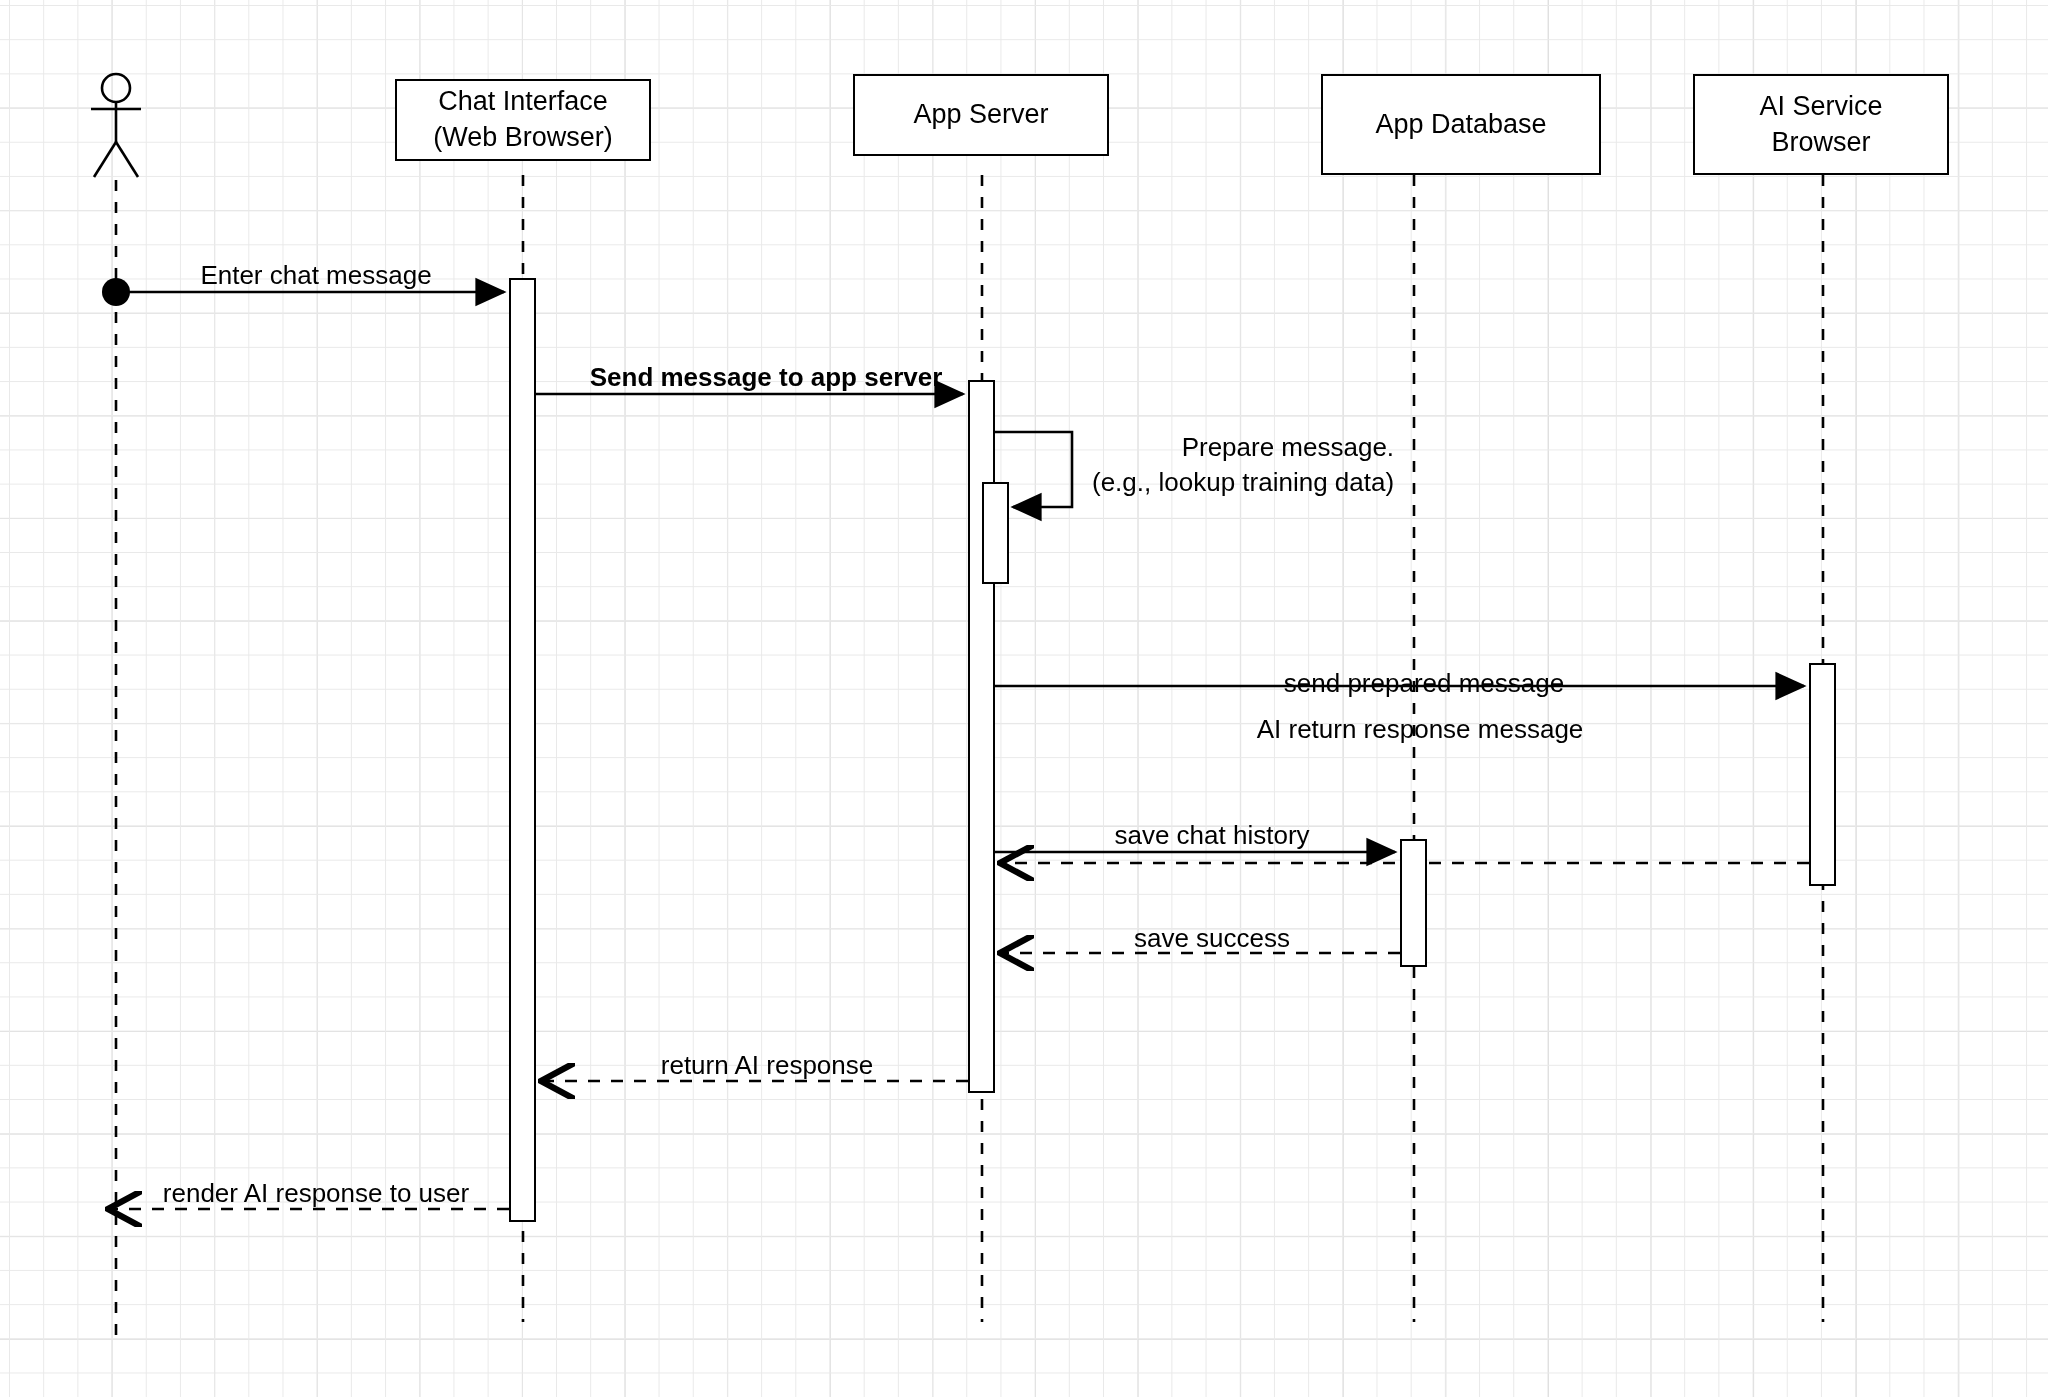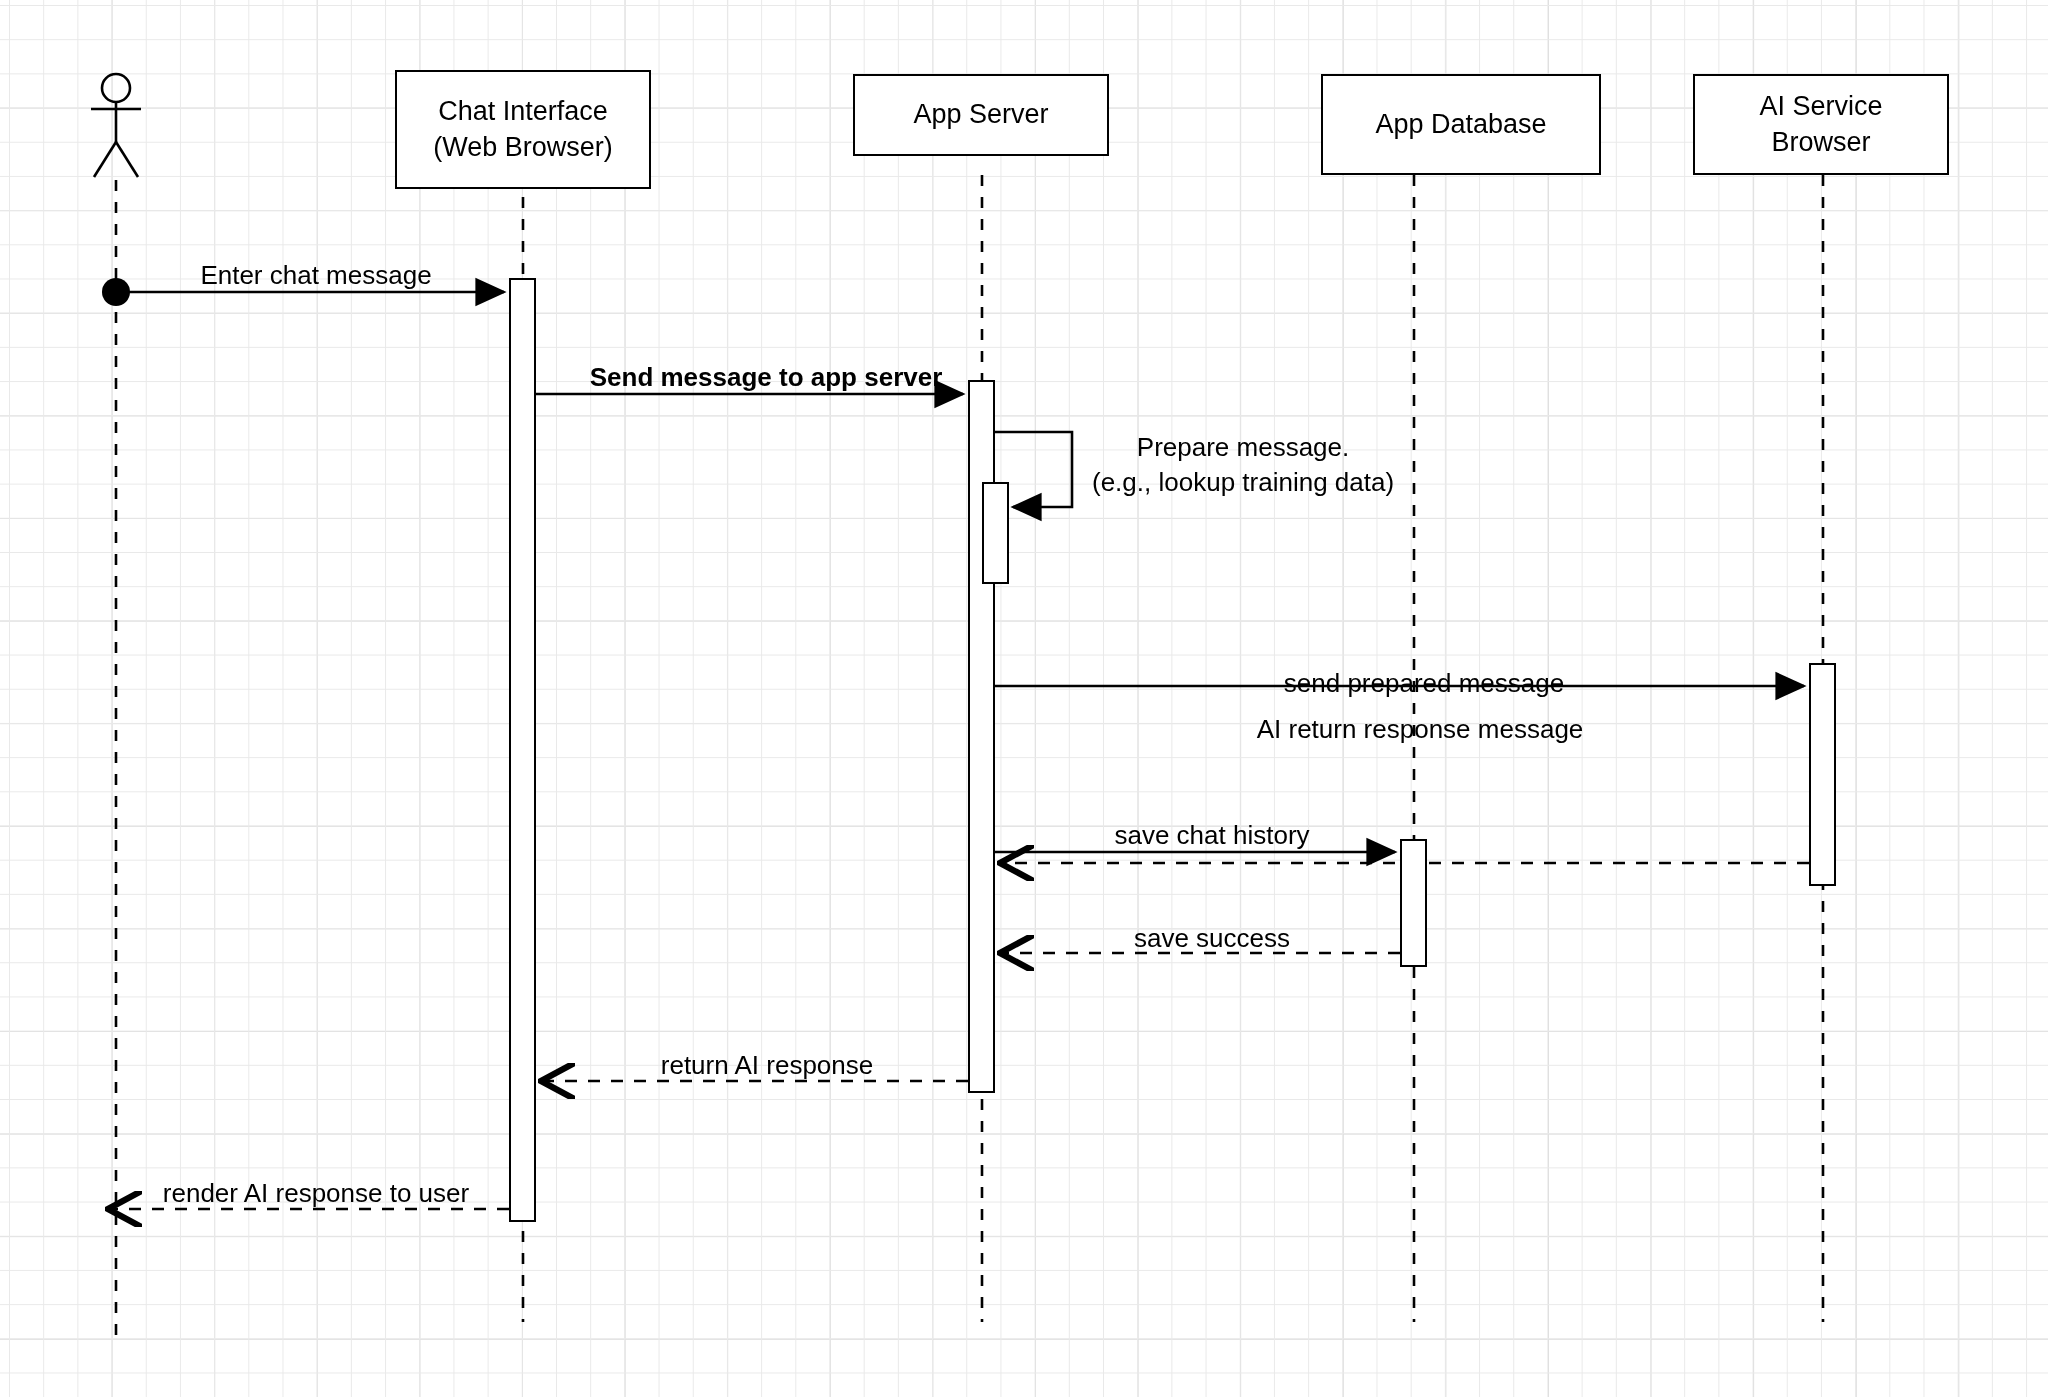--- a/index.html
+++ b/index.html
@@ -50,21 +50,21 @@
     white-space: pre-line;
   }
   .msg-label {
     position: absolute;
     font-size: 26px;
     color: #000000;
     white-space: pre-line;
     line-height: 1.34;
   }
   .msg-label.center { transform: translateX(-50%); text-align: center; }
-  .msg-label.left { text-align: center; }
+  .msg-label.left { text-align: right; }
   .activation {
     position: absolute;
     box-sizing: border-box;
     background: #ffffff;
     border: 2.5px solid #000000;
   }
 </style>
 </head>
 <body>
 
@@ -114,21 +114,21 @@
 
     <line x1="509" y1="1209" x2="108" y2="1209" stroke="#000" stroke-width="2.6" stroke-dasharray="12 11" marker-end="url(#arrow-open)"></line>
   </svg>
 
   <div class="activation" style="left:509px; top:278px; width:27px; height:944px;"></div>
   <div class="activation" style="left:968px; top:380px; width:27px; height:713px;"></div>
   <div class="activation" style="left:982px; top:482px; width:27px; height:102px;"></div>
   <div class="activation" style="left:1809px; top:663px; width:27px; height:223px;"></div>
   <div class="activation" style="left:1400px; top:839px; width:27px; height:128px;"></div>
 
-  <div class="hdr-box" style="left:395px; top:70px; width:256px; height:119px;">Chat Interface
+  <div class="hdr-box" style="left:395px; top:79px; width:256px; height:82px;">Chat Interface
 (Web Browser)</div>
   <div class="hdr-box" style="left:853px; top:74px; width:256px; height:82px;">App Server</div>
   <div class="hdr-box" style="left:1321px; top:74px; width:280px; height:101px;">App Database</div>
   <div class="hdr-box" style="left:1693px; top:74px; width:256px; height:101px;">AI Service
 Browser</div>
 
   <div class="msg-label center" style="left:316px; top:258px;">Enter chat message</div>
   <div class="msg-label center" style="left:766px; top:360px;font-weight:bold;">Send message to app server</div>
   <div class="msg-label left" style="left:1092px; top:430px;">Prepare message.
 (e.g., lookup training data)</div>

